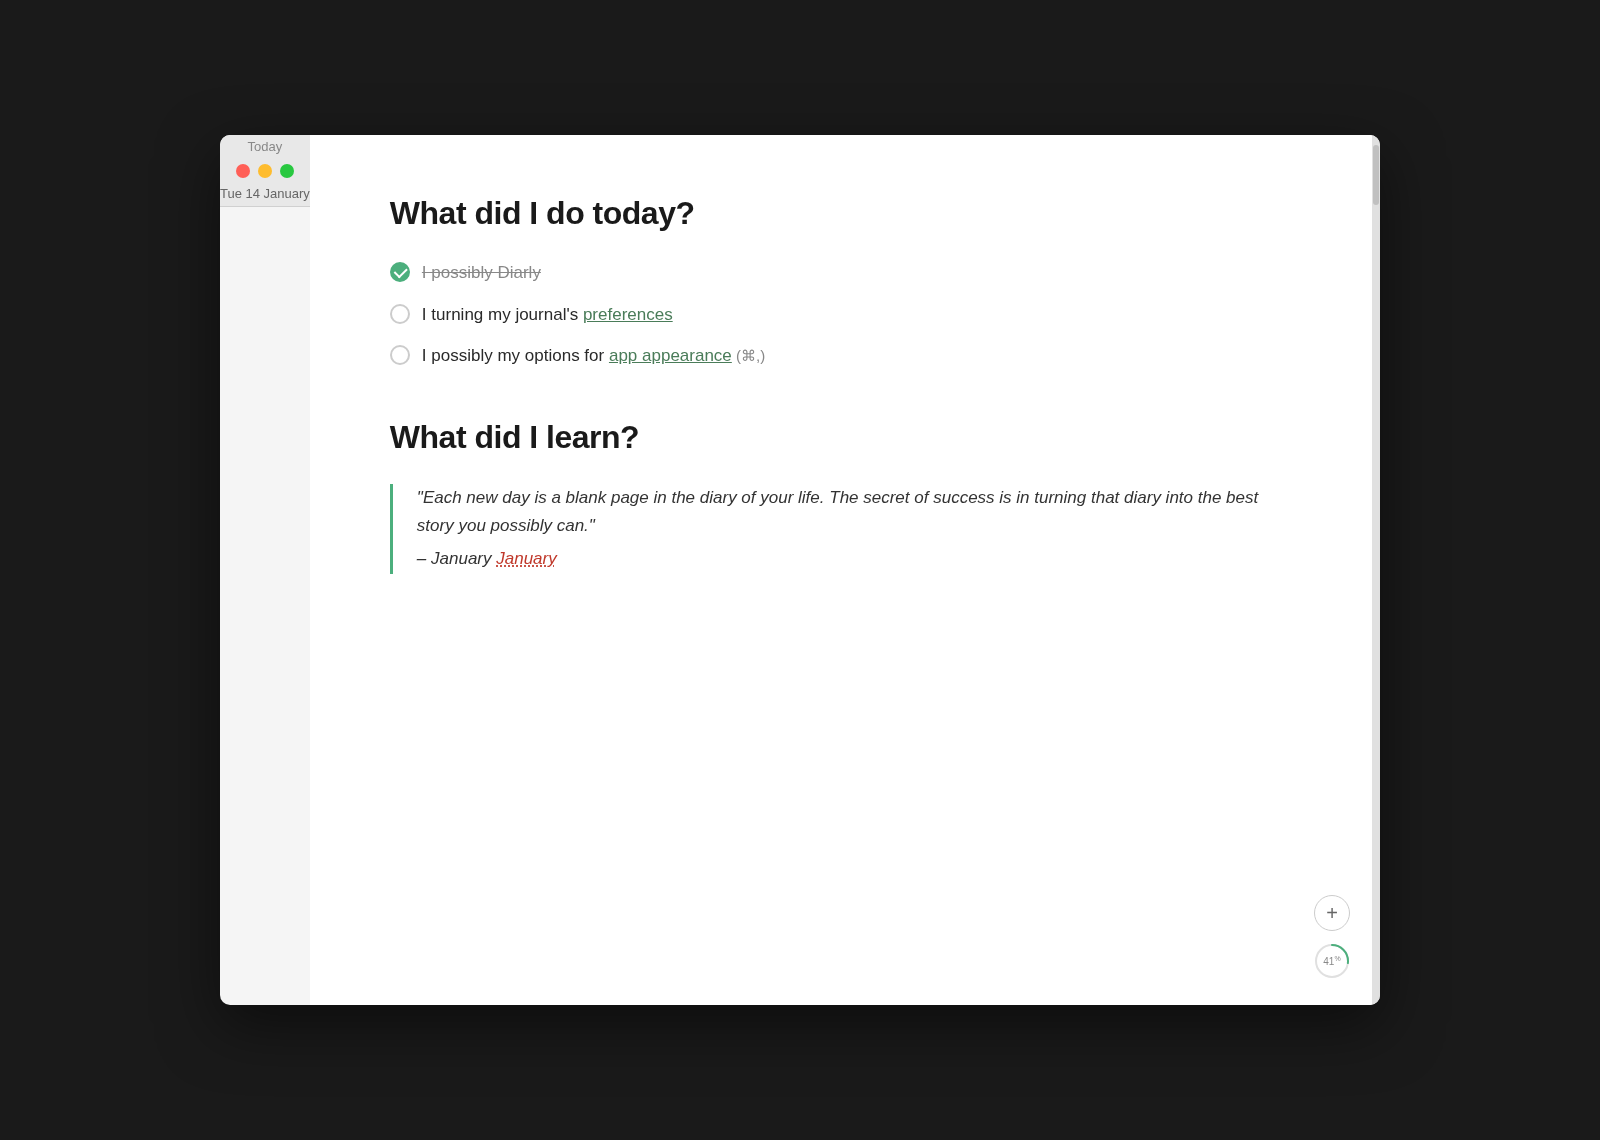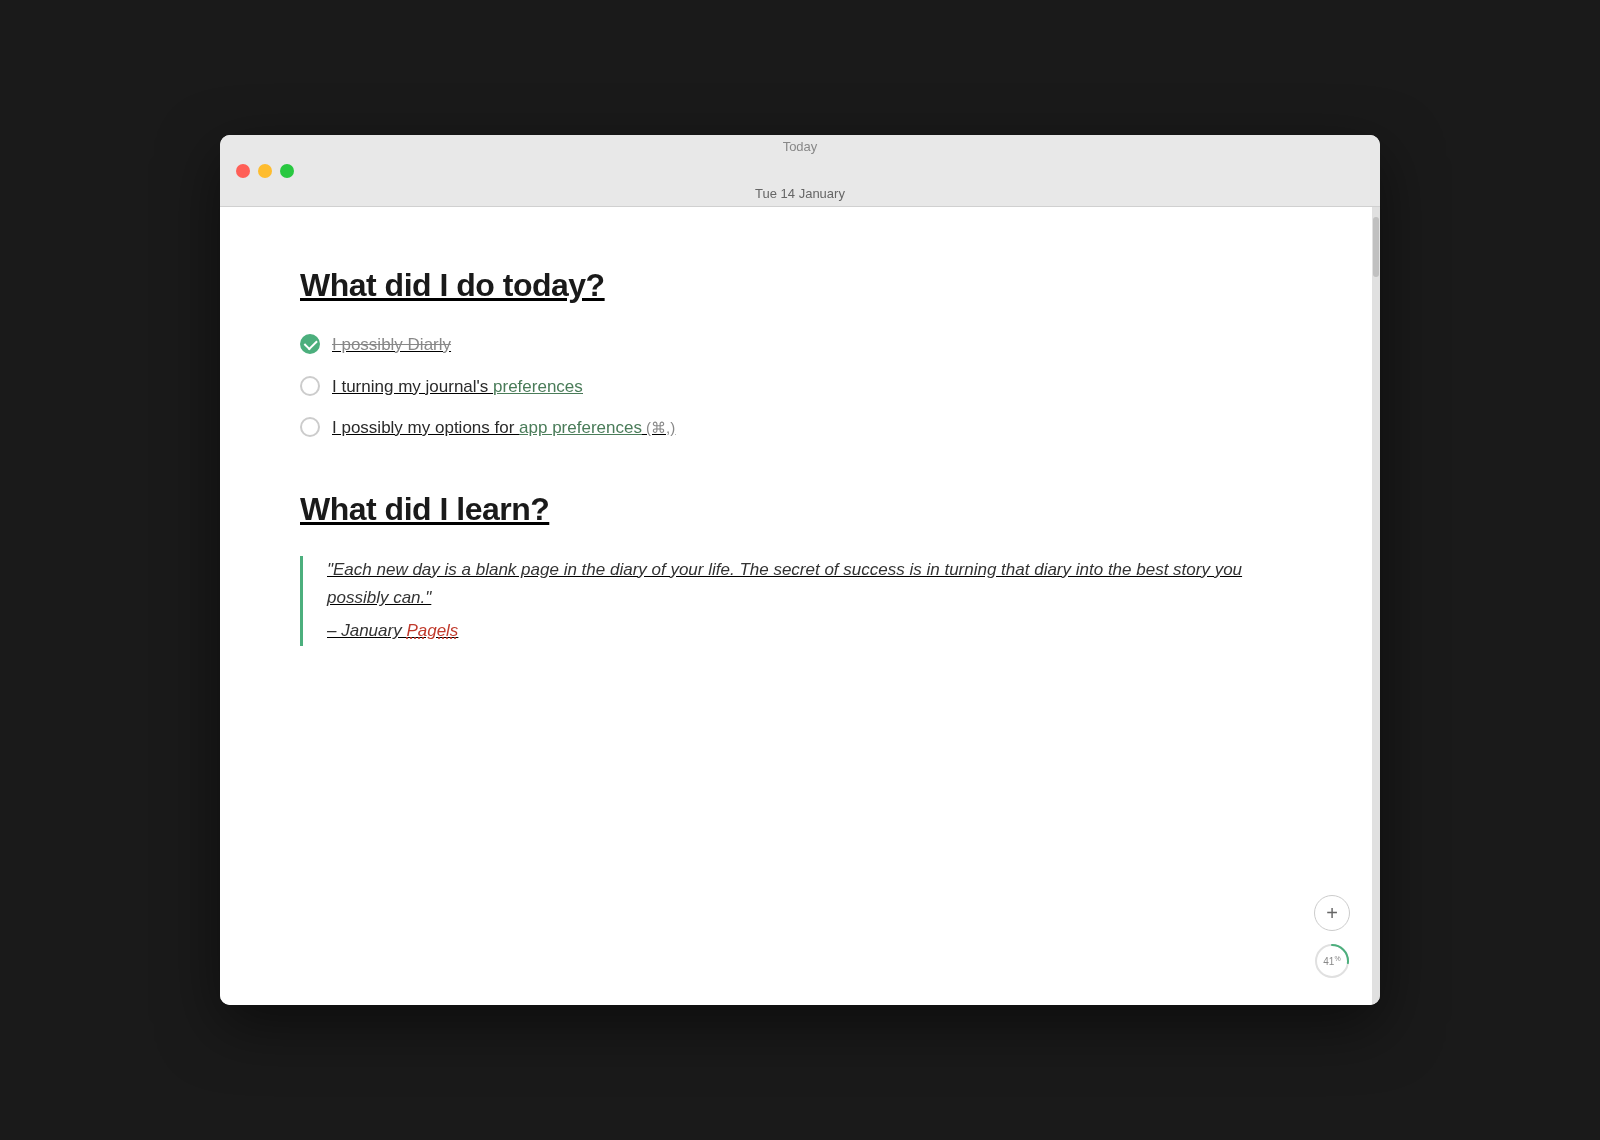--- a/index.html
+++ b/index.html
@@ -15,21 +15,21 @@
     }
 
     .window {
       width: 1160px;
       height: 870px;
       background: #f5f5f5;
       border-radius: 10px;
       box-shadow: 0 20px 60px rgba(0,0,0,0.5);
       overflow: hidden;
       display: flex;
-      flex-direction: column;
+      flex-direction: row;
     }
 
     .titlebar {
       background: #e8e8e8;
       height: 72px;
       display: flex;
       flex-direction: column;
       align-items: center;
       justify-content: center;
       position: relative;
@@ -74,21 +74,20 @@
       flex: 1;
       overflow: hidden;
     }
 
     .content-area {
       flex: 1;
       background: #ffffff;
       overflow-y: auto;
       padding: 60px 80px 80px 80px;
       position: relative;
-      text-decoration: underline;
     }
 
     .scrollbar {
       width: 8px;
       background: #e0e0e0;
       position: relative;
     }
 
     .scrollbar-thumb {
       width: 6px;
@@ -282,33 +281,33 @@
         <li class="checklist-item">
           <span class="check-icon empty"></span>
           <span class="item-text">
             <span>I turning my journal's </span><span class="link-text">preferences</span><span></span>
           </span>
         </li>
 
         <li class="checklist-item">
           <span class="check-icon empty"></span>
           <span class="item-text">
-            <span>I possibly my options for </span><span class="link-text">app preferences</span><span class="keyboard-shortcut"> (⌘,)</span>
+            <span>I possibly my options for </span><span class="link-text">app appearance</span><span class="keyboard-shortcut"> (⌘,)</span>
           </span>
         </li>
 
 
       </ul>
 
       <h1 class="section-heading">What did I learn?</h1>
 
       <div class="blockquote-section">
         <p class="blockquote-text">"Each new day is a blank page in the diary of your life. The secret of success is in turning that diary into the best story you possibly can."</p>
         <p class="blockquote-attribution">
-          <span>– January </span><span class="author-link">Pagels</span>
+          <span>– January </span><span class="author-link">January</span>
         </p>
       </div>
 
       <div class="bottom-right-controls">
         <div class="add-button">
           <span>+</span>
         </div>
         <div class="progress-ring-container">
           <svg width="40" height="40" viewBox="0 0 40 40">
             <circle cx="20" cy="20" r="16" fill="none" stroke="#e0e0e0" stroke-width="2"></circle>

